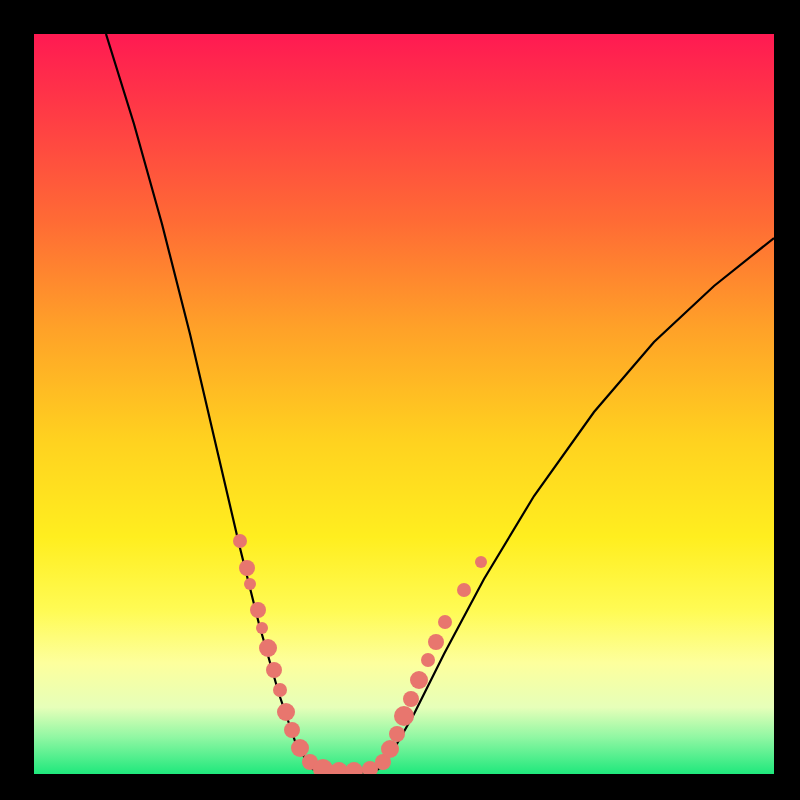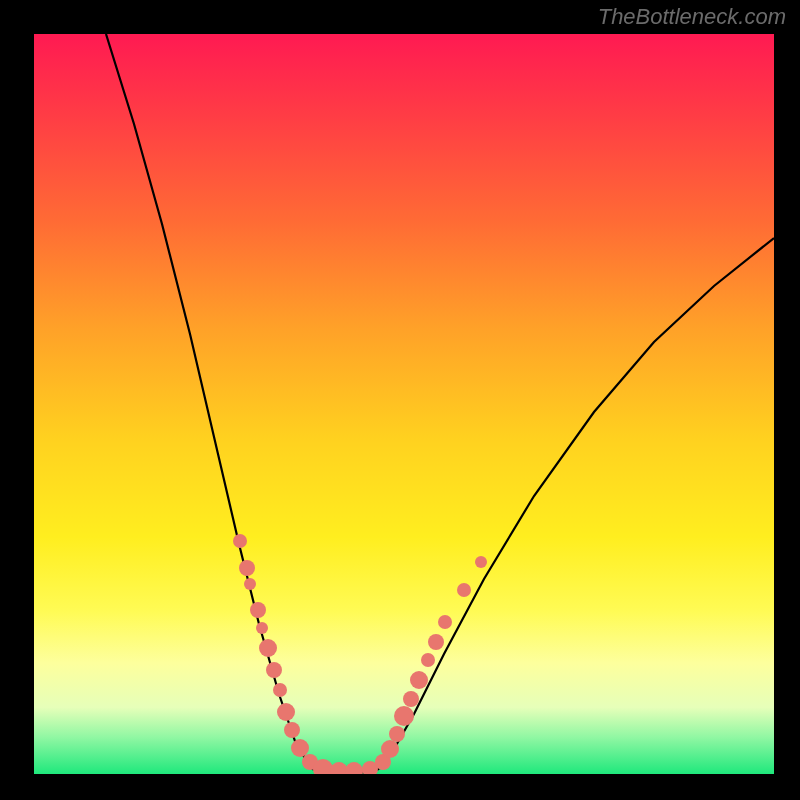--- a/index.html
+++ b/index.html
@@ -57,14 +57,13 @@
           <circle cx="377" cy="665" r="8" fill="#e8766e"></circle>
           <circle cx="385" cy="646" r="9" fill="#e8766e"></circle>
           <circle cx="394" cy="626" r="7" fill="#e8766e"></circle>
           <circle cx="402" cy="608" r="8" fill="#e8766e"></circle>
           <circle cx="411" cy="588" r="7" fill="#e8766e"></circle>
           <circle cx="430" cy="556" r="7" fill="#e8766e"></circle>
           <circle cx="447" cy="528" r="6" fill="#e8766e"></circle>
         </g>
     </svg>
   </div>
-  <div class="wm">TheBottleneck.com</div>
 </div>
 
 </body></html>

